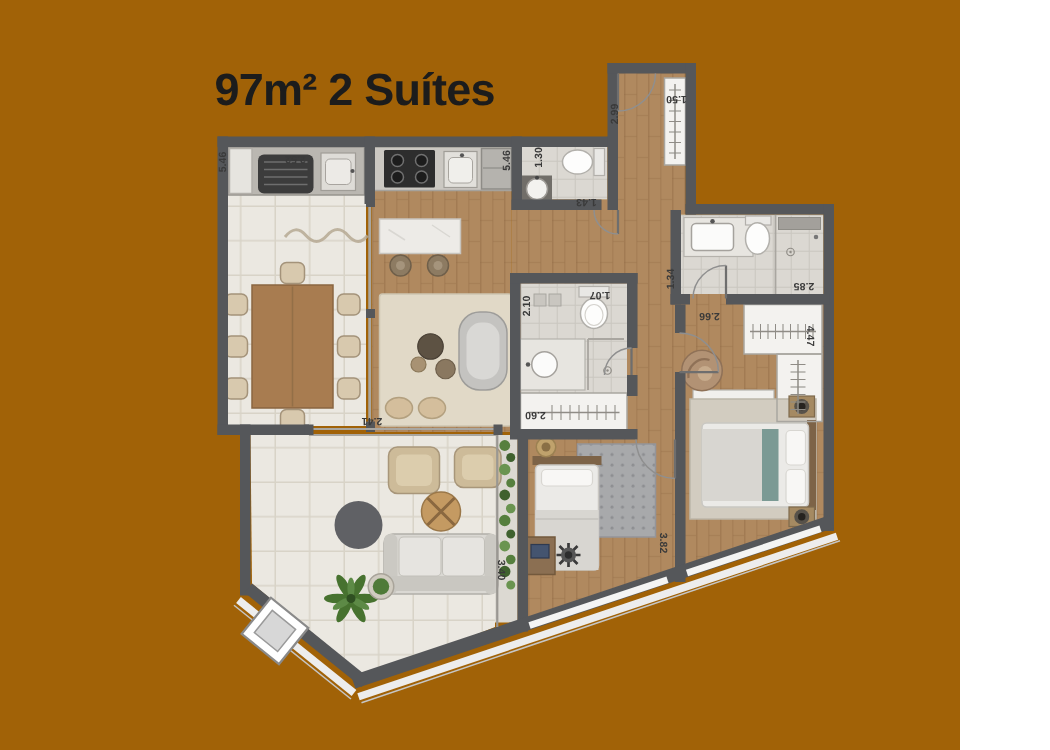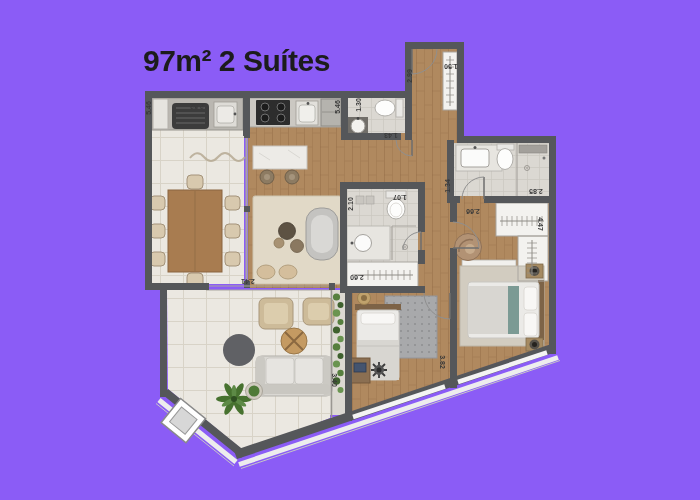--- a/index.html
+++ b/index.html
@@ -1,16 +1,16 @@
 <!DOCTYPE html>
 <html><head>
 <meta charset="utf-8">
 <style>
   html,body{margin:0;padding:0;background:#fff;}
-  #stage{position:relative;width:700px;height:500px;background:#8b5cf6;overflow:hidden;
+  #stage{position:relative;width:640px;height:500px;background:#a16207;overflow:hidden;
          font-family:"Liberation Sans",sans-serif;}
   #plan-title{position:absolute;left:143px;top:44px;font-size:30px;font-weight:700;
               color:#1c1c1c;letter-spacing:-0.5px;}
   svg{position:absolute;left:0;top:0;}
   svg text{font-family:"Liberation Sans",sans-serif;font-size:7px;font-weight:600;
            fill:#3a3a3a;text-anchor:middle;}
 </style>
 </head>
 <body>
 

